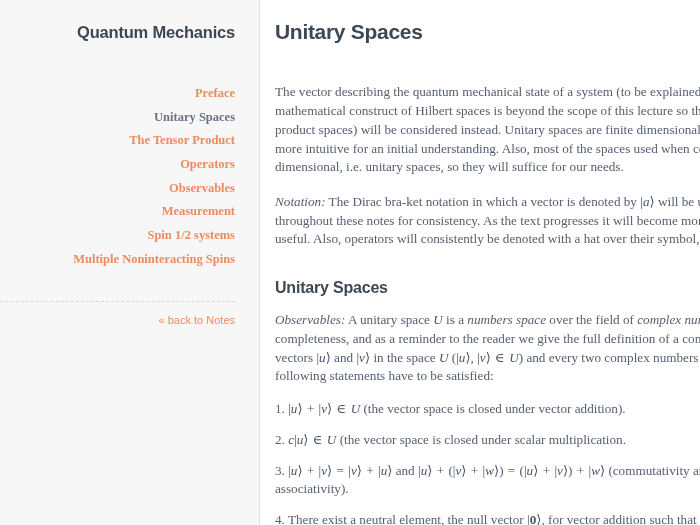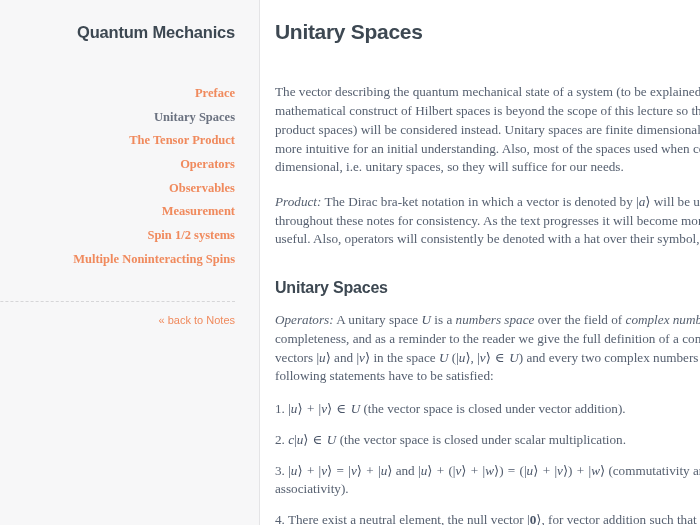--- a/index.html
+++ b/index.html
@@ -184,27 +184,27 @@
 
       <h1 id="page-title">Unitary Spaces</h1>
 
       <p class="para" id="intro-para">The vector describing the quantum
         mechanical state of a system (to be explained in more detail later), belongs to a Hilbert space. The full<br>
         mathematical construct of Hilbert spaces is beyond the scope of this lecture so the special case of unitary spaces (or inner<br>
         product spaces) will be considered instead. Unitary spaces are finite dimensional Hilbert spaces and as such are simpler and<br>
         more intuitive for an initial understanding. Also, most of the spaces used when considering spin 1/2 systems are, in fact, finite<br>
         dimensional, i.e. unitary spaces, so they will suffice for our needs.</p>
 
-      <p class="para" id="notation-para"><em>Product:</em> The Dirac bra-ket notation in which a vector is denoted by <span class="ket">|<span class="mi">a</span>⟩</span> will be used<br>
+      <p class="para" id="notation-para"><em>Notation:</em> The Dirac bra-ket notation in which a vector is denoted by <span class="ket">|<span class="mi">a</span>⟩</span> will be used<br>
         throughout these notes for consistency. As the text progresses it will become more apparent why this notation is so<br>
         useful. Also, operators will consistently be denoted with a hat over their symbol,  for example.</p>
 
       <h2 class="section-head">Unitary Spaces</h2>
 
-      <p class="para" id="def-para"><em>Operators:</em> A unitary space <span class="mi">U</span> is a <em>numbers space</em> over the field of <em>complex numbers</em> with an . For<br>
+      <p class="para" id="def-para"><em>Observables:</em> A unitary space <span class="mi">U</span> is a <em>numbers space</em> over the field of <em>complex numbers</em> with an . For<br>
         completeness, and as a reminder to the reader we give the full definition of a complex vector space. For every two<br>
         vectors <span class="ket">|<span class="mi">u</span>⟩</span> and <span class="ket">|<span class="mi">v</span>⟩</span> in the space <span class="mi">U</span> (<span class="ket">|<span class="mi">u</span>⟩</span>,&nbsp;<span class="ket">|<span class="mi">v</span>⟩</span> <span class="mo">∈</span> <span class="mi">U</span>) and every two complex numbers  and , the<br>
         following statements have to be satisfied:</p>
 
       <ol class="axioms">
         <li>1. <span class="ket">|<span class="mi">u</span>⟩</span> <span class="mo">+</span> <span class="ket">|<span class="mi">v</span>⟩</span> <span class="mo">∈</span> <span class="mi">U</span> (the vector space is closed under vector addition).</li>
         <li>2. <span class="mi">c</span><span class="ket">|<span class="mi">u</span>⟩</span> <span class="mo">∈</span> <span class="mi">U</span> (the vector space is closed under scalar multiplication.</li>
         <li>3. <span class="ket">|<span class="mi">u</span>⟩</span> <span class="mo">+</span> <span class="ket">|<span class="mi">v</span>⟩</span> <span class="mo">=</span> <span class="ket">|<span class="mi">v</span>⟩</span> <span class="mo">+</span> <span class="ket">|<span class="mi">u</span>⟩</span> and <span class="ket">|<span class="mi">u</span>⟩</span> <span class="mo">+</span> (<span class="ket">|<span class="mi">v</span>⟩</span> <span class="mo">+</span> <span class="ket">|<span class="mi">w</span>⟩</span>) <span class="mo">=</span> (<span class="ket">|<span class="mi">u</span>⟩</span> <span class="mo">+</span> <span class="ket">|<span class="mi">v</span>⟩</span>) <span class="mo">+</span> <span class="ket">|<span class="mi">w</span>⟩</span> (commutativity and<br>associativity).</li>
         <li>4. There exist a neutral element, the null vector <span class="ket">|<span class="mn">0</span>⟩</span>, for vector addition such that<br>    .</li>
 

